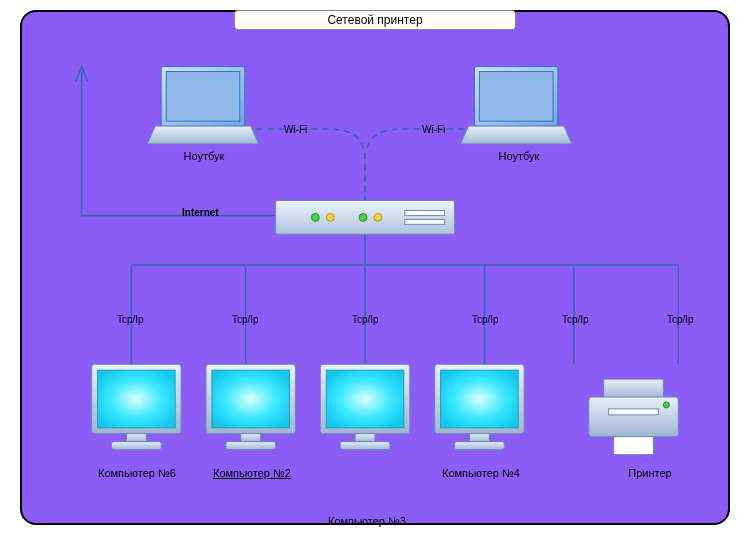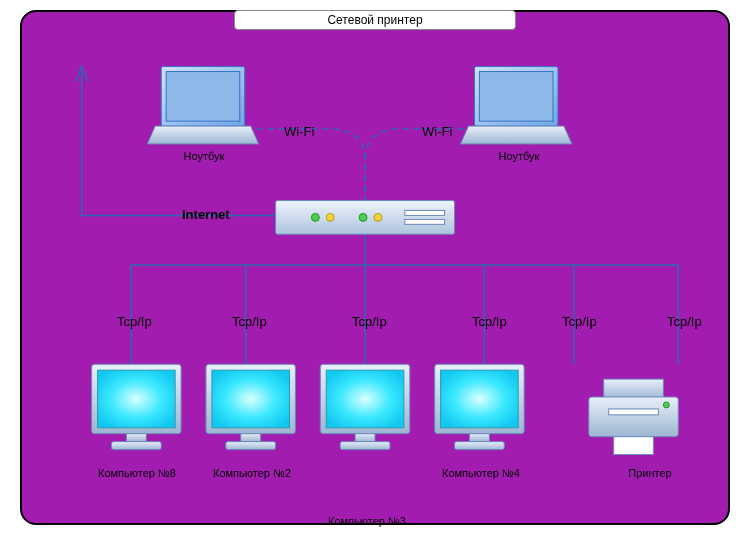--- a/index.html
+++ b/index.html
@@ -1,21 +1,21 @@
 <!DOCTYPE html>
 <html><head>
 <meta charset="utf-8">
 <style>
   html, body { margin: 0; padding: 0; }
   body { width: 750px; height: 545px; background: #fff; font-family: Arial, Helvetica, sans-serif; font-size: 11px; color: #000; position: relative; }
-  .frame { position: absolute; left: 20px; top: 10px; right: 20px; bottom: 20px; border: 2px solid #000; border-radius: 16px; background: #a21caf; }
+  .frame { position: absolute; left: 20px; top: 10px; right: 20px; bottom: 20px; border: 2px solid #000; border-radius: 16px; background: #8b5cf6; }
   .titlebar { position: absolute; left: 50%; top: -2px; transform: translateX(-50%); width: 280px; padding: 2px 0; border: 1px solid #888; border-radius: 4px; background: #fff; text-align: center; font-size: 12px; }
   svg.net { position: absolute; inset: 0; width: 100%; height: 100%; }
   .label { position: absolute; text-align: center; white-space: nowrap; }
-  .small { font-size: 13px; }
+  .small { font-size: 10px; }
   
 </style>
 </head>
 <body>
 
 <div class="frame">
   <div class="titlebar">Сетевой принтер</div>
 
   <svg class="net" viewBox="0 0 710 515" preserveAspectRatio="none">
     <defs>
@@ -124,18 +124,18 @@
   <div class="label small" style="left:400px; top:112px;">Wi-Fi</div>
   <div class="label small" style="left:160px; top:195px;font-weight:bold;">Internet</div>
 
   <div class="label small" style="left:95px; top:302px;">Tcp/Ip</div>
   <div class="label small" style="left:210px; top:302px;">Tcp/Ip</div>
   <div class="label small" style="left:330px; top:302px;">Tcp/Ip</div>
   <div class="label small" style="left:450px; top:302px;">Tcp/Ip</div>
   <div class="label small" style="left:540px; top:302px;">Tcp/Ip</div>
   <div class="label small" style="left:645px; top:302px;">Tcp/Ip</div>
 
-  <div class="label" style="left:60px; top:455px; width:110px;">Компьютер №8</div>
-  <div class="label" style="left:175px; top:455px; width:110px;">Компьютер №2</div>
+  <div class="label" style="left:60px; top:455px; width:110px;">Компьютер №6</div>
+  <div class="label" style="left:175px; top:455px; width:110px;text-decoration:underline;">Компьютер №2</div>
   <div class="label" style="left:290px; top:455px; width:110px;margin-top:48px;">Компьютер №3</div>
   <div class="label" style="left:404px; top:455px; width:110px;">Компьютер №4</div>
   <div class="label" style="left:578px; top:455px; width:100px;">Принтер</div>
 </div>
 
 </body></html>

